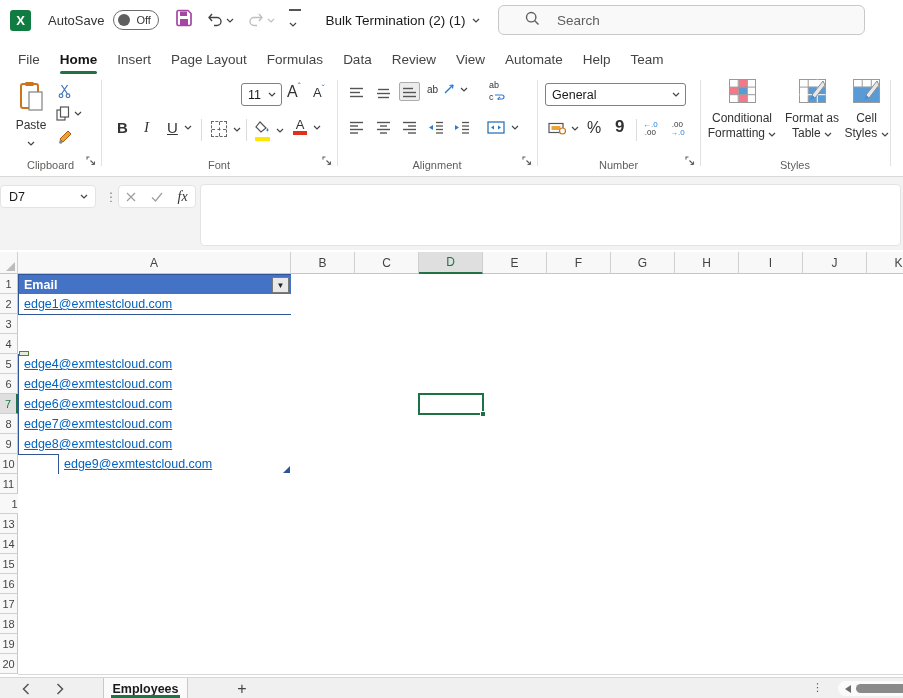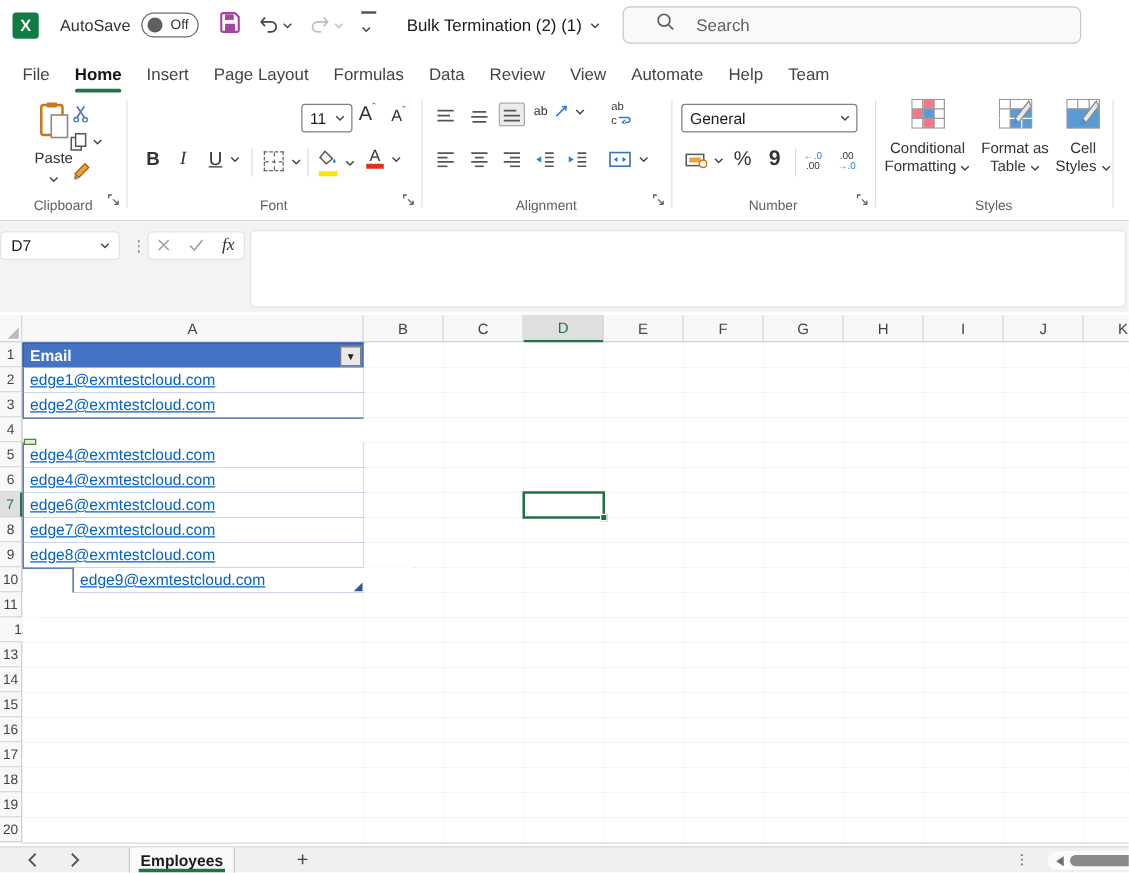--- a/index.html
+++ b/index.html
@@ -43,21 +43,21 @@
   .glabel { position:absolute; bottom:5px; left:0; right:0; text-align:center; font-size:11px; color:#605e5c; }
   .dlaunch { position:absolute; bottom:6px; right:5px; color:#5f5d5a; }
   .chev { display:inline-block; color:#444; line-height:0; }
   .icnbtn { position:absolute; display:flex; align-items:center; }
   .combobox { position:absolute; height:23px; border:1px solid #808080; border-radius:3px; background:#fff;
     display:flex; align-items:center; font-size:12.5px; color:#1a1a1a; padding-left:6px; }
   .combobox .chev { position:absolute; right:5px; }
   .ltr { font-size:15px; color:#333; }
 
   
-  .paste-btn { position:absolute; left:20px; top:6px; width:46px; text-align:center; }
+  .paste-btn { position:absolute; left:8px; top:6px; width:46px; text-align:center; }
   .paste-btn .plabel { font-size:12px; color:#333; margin-top:2px; }
   .selbox { border:1px solid #ababab; background:#ececec; border-radius:2px; padding:2px; }
 
   .two-line-num { font-size:8px; line-height:8px; color:#333; text-align:center; letter-spacing:0; }
   .two-line-num .arr { color:#2b7cd3; }
 
   
   .style-btn { position:absolute; top:4px; text-align:center; font-size:12px; color:#333; line-height:15px; }
   .style-btn .sicon { margin-bottom:4px; }
 
@@ -550,21 +550,20 @@
     <div class="cell" style="left: 355px; top: 44px; width: 65px; height: 21px;"></div>
     <div class="cell" style="left: 419px; top: 44px; width: 65px; height: 21px;"></div>
     <div class="cell" style="left: 483px; top: 44px; width: 65px; height: 21px;"></div>
     <div class="cell" style="left: 547px; top: 44px; width: 65px; height: 21px;"></div>
     <div class="cell" style="left: 611px; top: 44px; width: 65px; height: 21px;"></div>
     <div class="cell" style="left: 675px; top: 44px; width: 65px; height: 21px;"></div>
     <div class="cell" style="left: 739px; top: 44px; width: 65px; height: 21px;"></div>
     <div class="cell" style="left: 803px; top: 44px; width: 65px; height: 21px;"></div>
     <div class="cell" style="left: 867px; top: 44px; width: 65px; height: 21px;"></div>
     <div class="rhdr" style="left: 0px; top: 64px; width: 18px; height: 20px;">3</div>
-    <div class="cell email-cell" style="left: 18px; top: 64px; width: 274px; height: 21px;">edge2@exmtestcloud.com</div>
     <div class="cell" style="left: 291px; top: 64px; width: 65px; height: 21px;"></div>
     <div class="cell" style="left: 355px; top: 64px; width: 65px; height: 21px;"></div>
     <div class="cell" style="left: 419px; top: 64px; width: 65px; height: 21px;"></div>
     <div class="cell" style="left: 483px; top: 64px; width: 65px; height: 21px;"></div>
     <div class="cell" style="left: 547px; top: 64px; width: 65px; height: 21px;"></div>
     <div class="cell" style="left: 611px; top: 64px; width: 65px; height: 21px;"></div>
     <div class="cell" style="left: 675px; top: 64px; width: 65px; height: 21px;"></div>
     <div class="cell" style="left: 739px; top: 64px; width: 65px; height: 21px;"></div>
     <div class="cell" style="left: 803px; top: 64px; width: 65px; height: 21px;"></div>
     <div class="cell" style="left: 867px; top: 64px; width: 65px; height: 21px;"></div>

